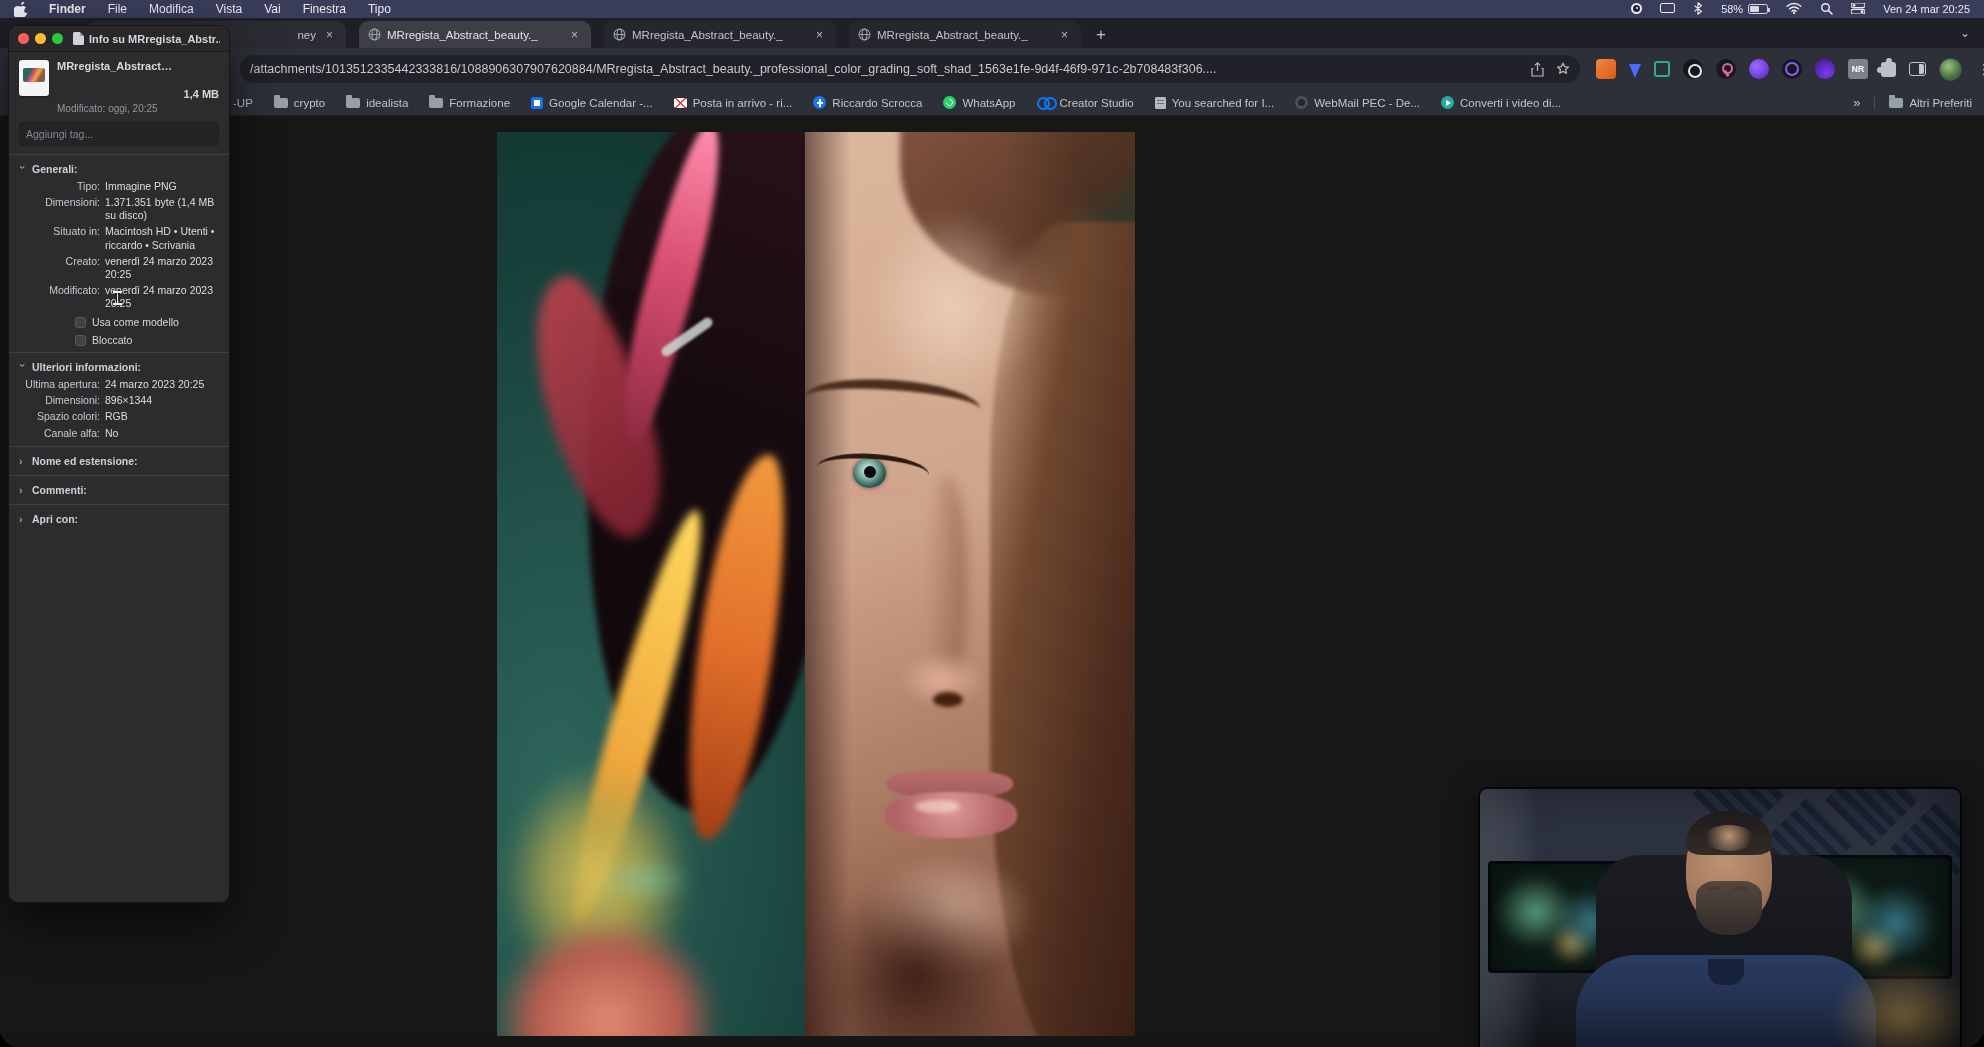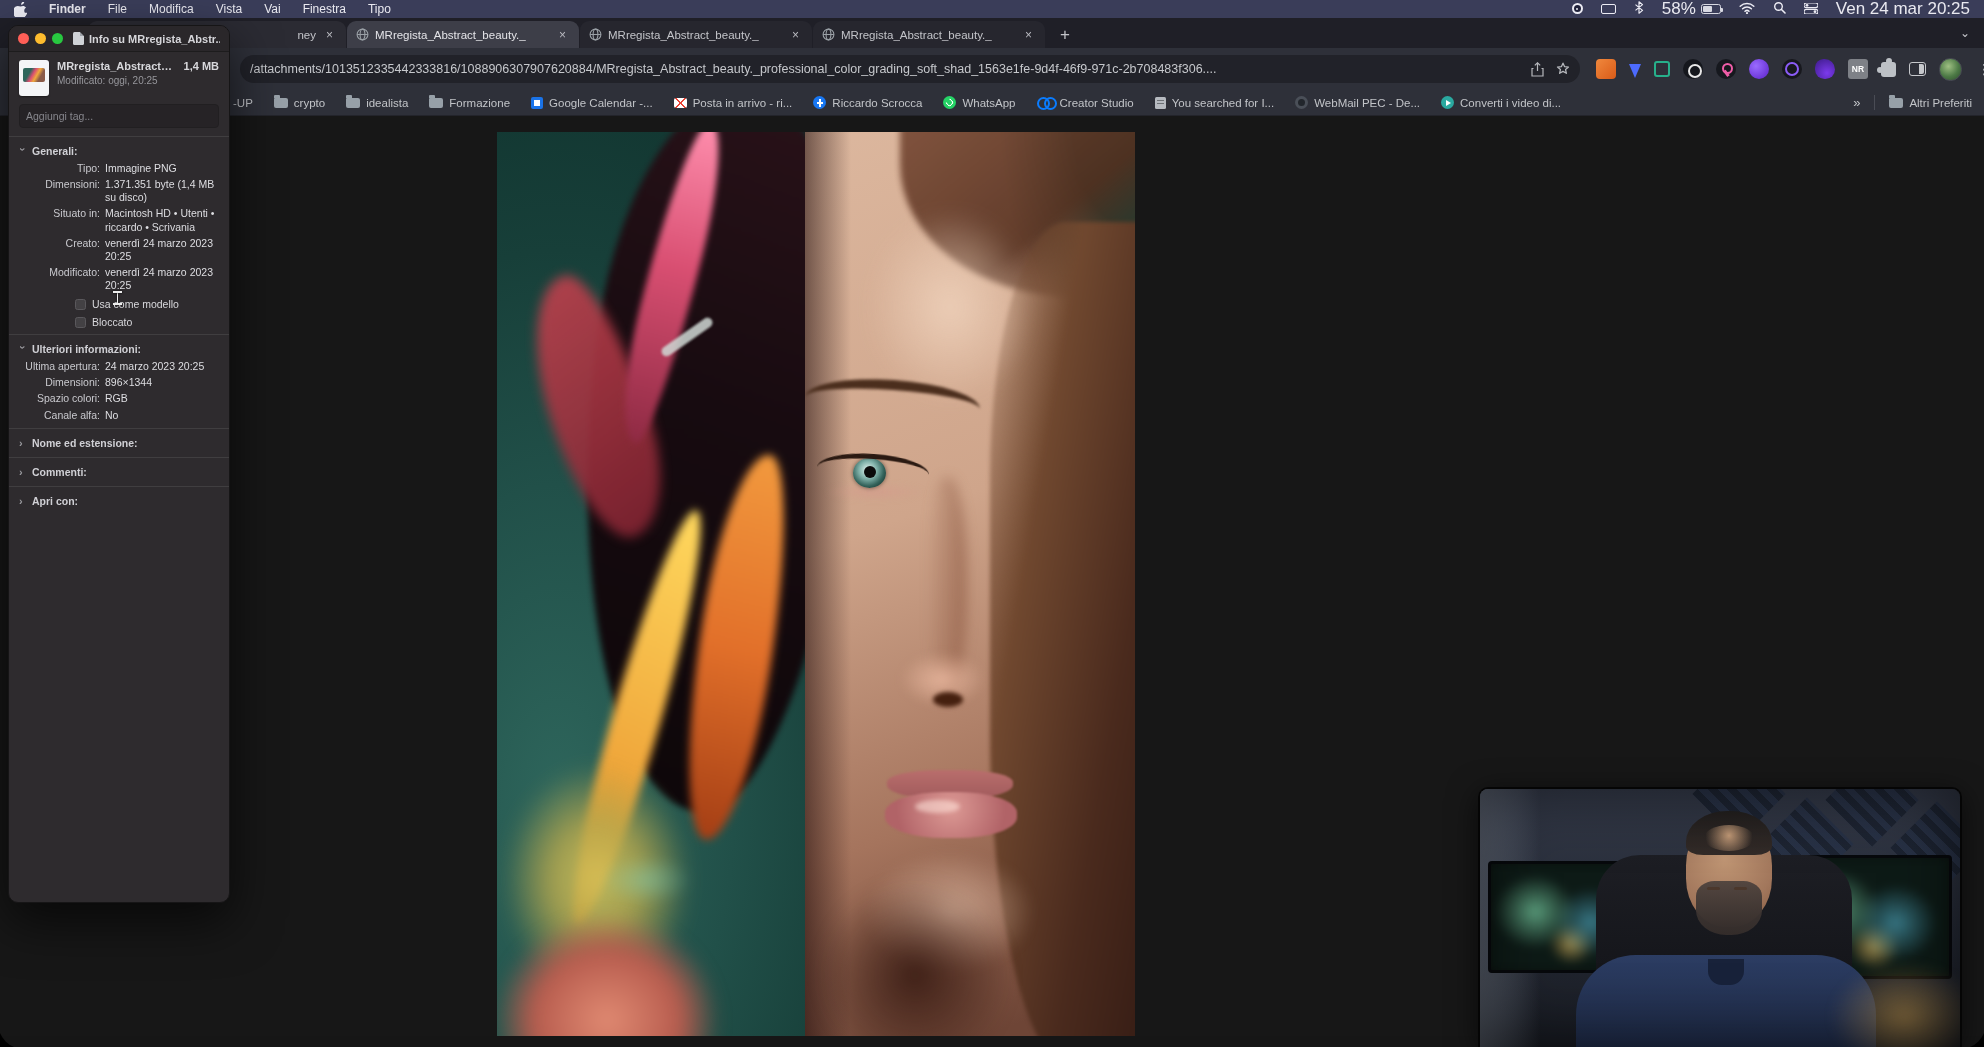--- a/index.html
+++ b/index.html
@@ -7,36 +7,36 @@
               font-family:"Liberation Sans", sans-serif; }
 
   
   .menubar { position:absolute; left:0; top:0; width:1984px; height:18px;
     background:#3a3d59; color:#e9e9f0; display:flex; align-items:center;
     justify-content:space-between; font-size:12px; z-index:40; }
   .mb-left { display:flex; align-items:center; gap:22px; padding-left:14px; }
   .mb-left .mi { cursor:default; }
   .mi.bold { font-weight:700; }
   .apple svg { display:block; }
-  .mb-right { display:flex; align-items:center; gap:18px; padding-right:14px; font-size:17px; }
+  .mb-right { display:flex; align-items:center; gap:18px; padding-right:14px; font-size:11px; }
   .rec { display:inline-block; width:11px; height:11px; border:2px solid #ececf4; border-radius:50%; position:relative; background:#20223a; }
   .rec::after { content:''; position:absolute; left:2.5px; top:2.5px; width:2px; height:2px; background:#ececf4; border-radius:50%; }
   .disp { display:inline-block; width:15px; height:10px; border:1.5px solid #ececf4; border-radius:2px; }
   .batt { display:flex; align-items:center; gap:5px; }
   .battcase { display:inline-block; width:20px; height:9.5px; border:1px solid #d7d8e2; border-radius:2.5px; position:relative; padding:1px; }
   .battcase::after { content:''; position:absolute; right:-3px; top:2.5px; width:2px; height:4px; background:#d7d8e2; border-radius:0 1px 1px 0; }
   .battfill { display:block; width:58%; height:100%; background:#d7d8e2; border-radius:1px; }
   .clock { white-space:nowrap; }
 
   
   .browser { position:absolute; left:0; top:18px; width:1984px; bottom:11px; background:#161616; }
   .tabstrip { position:absolute; left:0; top:0; width:100%; height:30px; background:#1f1f27; display:flex; align-items:flex-end; }
   .tab { height:27px; display:flex; align-items:center; gap:6px; padding:0 9px;
     font-size:11.5px; color:#c3c4c9; background:#26262e; border-radius:9px 9px 0 0;
-    margin-right:1px; overflow:hidden; white-space:nowrap; }
+    margin-right:1px; overflow:hidden; white-space:nowrap;margin-left:12px; }
   .tab.first { margin-left:88px; width:258px; justify-content:flex-end; background:#2b2b33; }
   .tab.active { background:#3d3e48; color:#e4e4e8; width:232px; }
   .tab.plain { width:232px; }
   .tab .tlabel { overflow:hidden; text-overflow:ellipsis; flex:1; }
   .tab .close { flex:none; width:15px; height:15px; border-radius:50%; display:flex; align-items:center; justify-content:center; font-size:12px; color:#b9bac0; }
   .newtab { width:26px; height:26px; margin-left:6px; color:#c3c4c9; font-size:17px; display:flex; align-items:center; justify-content:center; }
   .tabsearch { margin-left:auto; margin-right:14px; color:#c3c4c9; font-size:12px; align-self:center; }
   .globe svg { display:block; }
 
   .toolbar { position:absolute; left:0; top:30px; width:100%; height:42px; background:#2e3039;
@@ -173,21 +173,21 @@
   .docico { width:11px; height:13px; background:#cfd2d6; border-radius:1.5px; position:relative; flex:none; }
   .docico::after { content:''; position:absolute; right:0; top:0; border-left:4px solid #9ea2a8; border-top:4px solid #2a272a; }
   .iw-header { flex:none; display:flex; align-items:flex-start; gap:8px; padding:8px 10px 6px; }
   .pngico { width:30px; height:36px; background:#f4f5f7; border-radius:3px; position:relative; flex:none;
     box-shadow:0 1px 2px rgba(0,0,0,.4); }
   .pngico::before { content:''; position:absolute; left:4px; top:8px; right:4px; height:14px; border-radius:2px;
     background:linear-gradient(120deg,#2e665c 30%, #d94f72 45%, #f0a83c 60%, #8a5a48 75%); }
   .iw-h-main { flex:1; min-width:0; }
   .iw-h-top { display:flex; justify-content:space-between; gap:6px; font-weight:700; font-size:11px; }
   .iw-name { white-space:nowrap; overflow:hidden; text-overflow:ellipsis; }
-  .iw-size { flex:none; }
+  .iw-size { flex:none;margin-top:28px; }
   .iw-mod { color:#97979c; font-size:10px; margin-top:3px; }
   .iw-tags { flex:none; margin:2px 10px 8px; background:#262326; border:1px solid #211f21; border-radius:4px;
     padding:5px 6px; color:#86868c; }
   .iw-sec { border-top:1px solid rgba(255,255,255,.09); padding:6px 10px; }
   .sec-h { display:flex; align-items:center; gap:6px; font-weight:700; color:#d0d0d5; padding:2px 0; }
   .chev { display:inline-block; color:#9a9a9f; font-size:11px; width:7px; flex:none; transform-origin:center; }
   .chev.open { transform:rotate(90deg); }
   .irow { display:flex; margin-top:3px; line-height:1.25; }
   .irow .lbl { width:86px; flex:none; text-align:right; padding-right:5px; color:#c9c9ce; }
   .irow .val { flex:1; color:#dedee2; word-wrap:break-word; }

